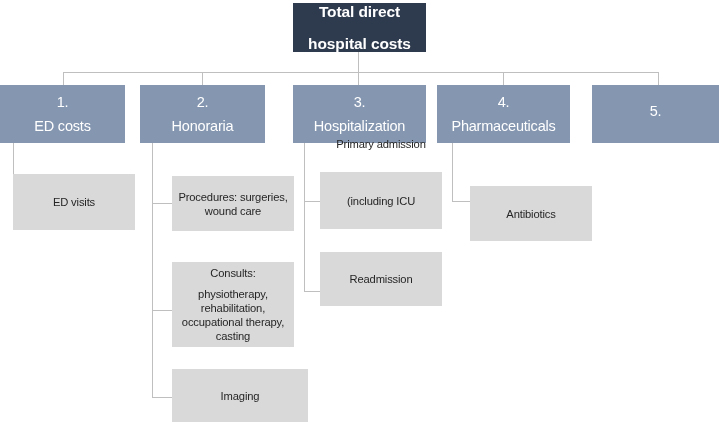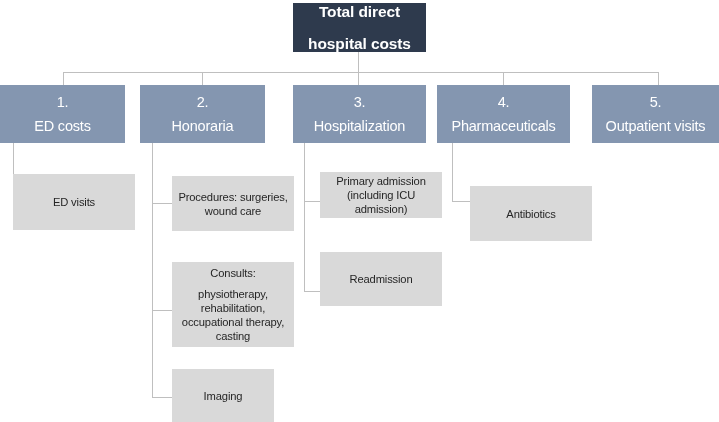--- a/index.html
+++ b/index.html
@@ -107,45 +107,44 @@
     <span class="lbl">Hospitalization</span>
   </div>
 
   <div class="box cat" style="left:437px;top:85px;width:133px;height:58px;">
     <span class="num">4.</span>
     <span class="lbl">Pharmaceuticals</span>
   </div>
 
   <div class="box cat" style="left:592px;top:85px;width:127px;height:58px;">
     <span class="num">5.</span>
-    <span class="lbl">Outpatient visits</span>
   </div>
 
   <div class="box leaf" style="left:13px;top:174px;width:122px;height:56px;">
     <span class="ln">ED visits</span>
   </div>
 
   <div class="box leaf" style="left:172px;top:262px;width:122px;height:85px;">
     <span class="ln">Consults:</span>
     <span class="ln gap">physiotherapy,</span>
     <span class="ln">rehabilitation,</span>
     <span class="ln">occupational therapy,</span>
     <span class="ln">casting</span>
   </div>
 
   <div class="box leaf" style="left:172px;top:176px;width:122px;height:55px;">
     <span class="ln">Procedures: surgeries,</span>
     <span class="ln">wound care</span>
   </div>
 
-  <div class="box leaf" style="left:172px;top:369px;width:102px;height:53px;">
+  <div class="box leaf" style="left:172px;top:369px;width:136px;height:53px;">
     <span class="ln">Imaging</span>
   </div>
 
-  <div class="box leaf" style="left:320px;top:172px;width:122px;height:46px;">
+  <div class="box leaf" style="left:320px;top:172px;width:122px;height:57px;gap:43px;">
     <span class="ln">Primary admission</span>
     <span class="ln">(including ICU</span>
     <span class="ln">admission)</span>
   </div>
 
   <div class="box leaf" style="left:320px;top:252px;width:122px;height:54px;">
     <span class="ln">Readmission</span>
   </div>
 
   <div class="box leaf" style="left:470px;top:186px;width:122px;height:55px;">

